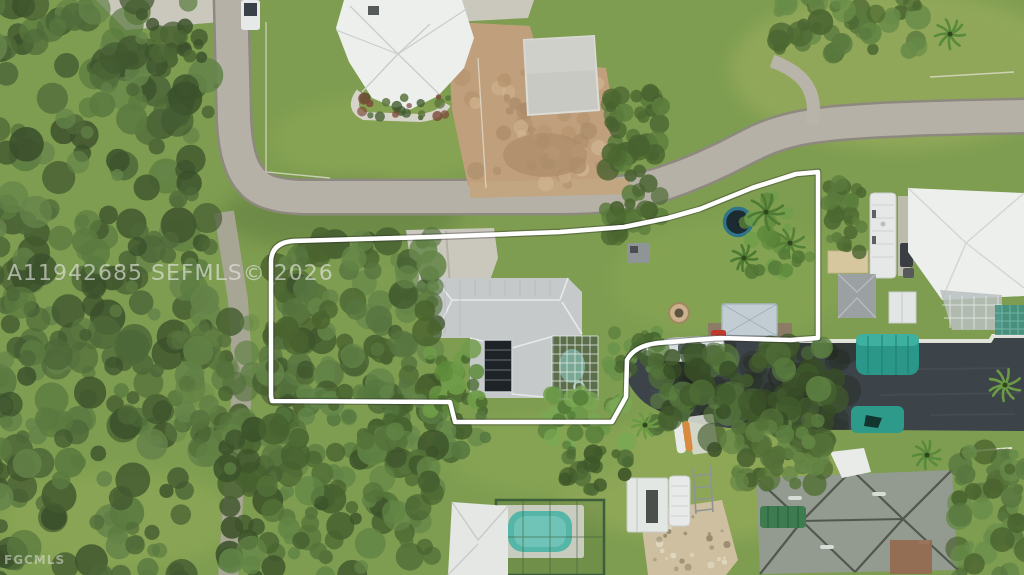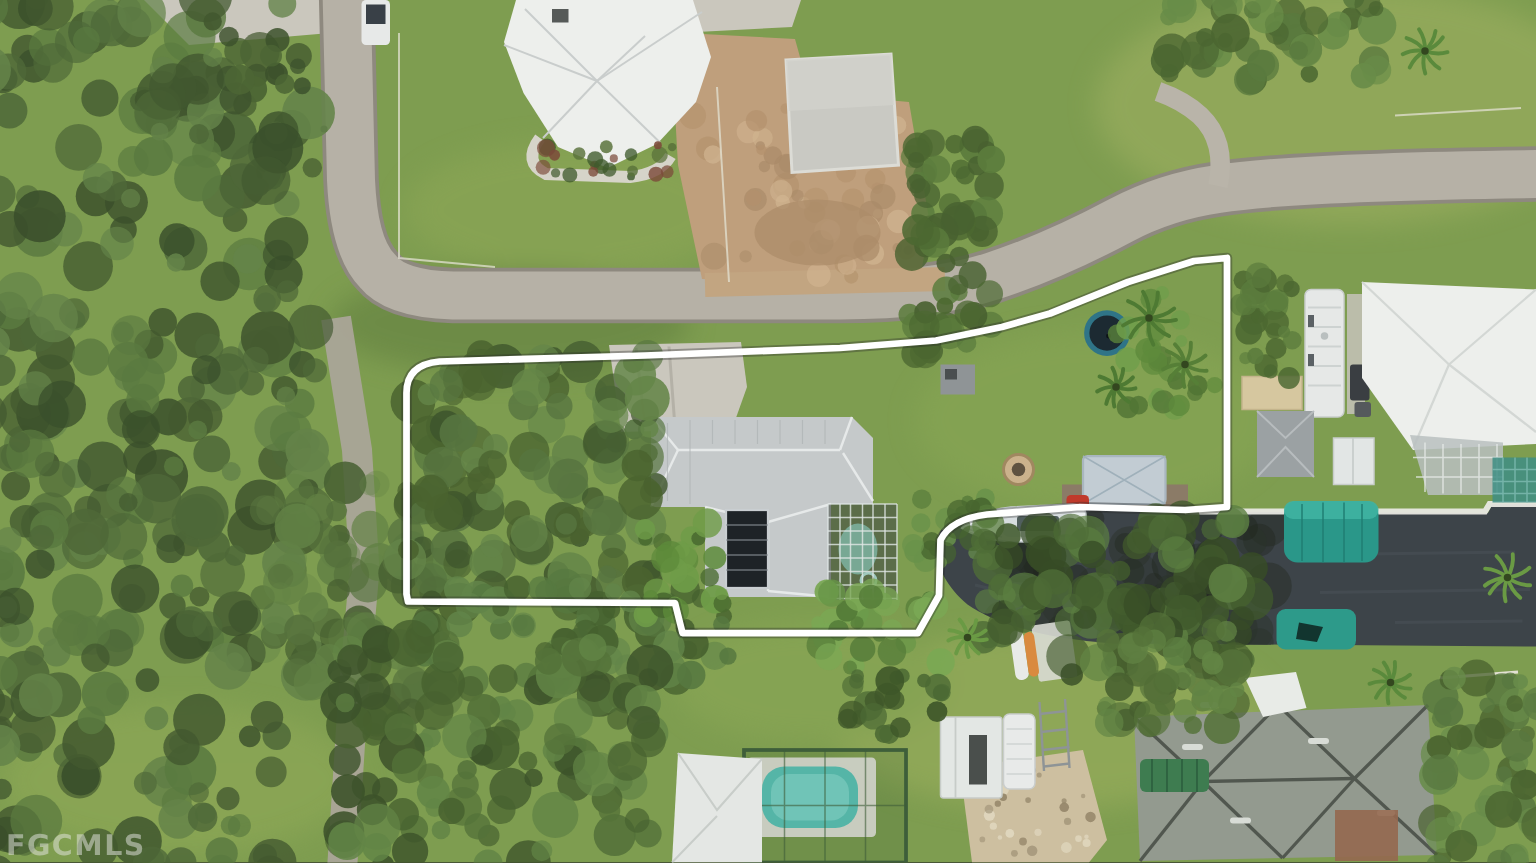--- a/index.html
+++ b/index.html
@@ -1,20 +1,20 @@
 <!DOCTYPE html>
 <html><head>
 <meta charset="utf-8">
 <style>
   html,body{margin:0;padding:0;background:#222;}
   .stage{position:relative;width:1024px;height:575px;overflow:hidden;font-family:"DejaVu Sans",sans-serif;}
   .stage svg{position:absolute;left:0;top:0;}
   .wm-listing{position:absolute;left:7px;top:260px;font-size:22px;font-weight:400;
     color:rgba(232,232,230,0.62);letter-spacing:1px;white-space:nowrap;user-select:none;}
-  .wm-provider{position:absolute;left:4px;top:553px;font-size:19px;font-weight:700;
+  .wm-provider{position:absolute;left:4px;top:553px;font-size:12px;font-weight:700;
     color:rgba(232,232,230,0.5);letter-spacing:1px;user-select:none;}
 </style>
 </head>
 <body>
 
 <div class="stage">
 <svg width="1024" height="575" viewBox="0 0 1024 575">
   <defs>
     <filter id="soft" x="-40%" y="-40%" width="180%" height="180%">
           <feGaussianBlur stdDeviation="9"></feGaussianBlur>
@@ -1738,14 +1738,15 @@
       </g>
 
   <g>
     <path d="M271,396 L271,262 Q271,243 293,241 L430,237 L560,232 L624,227 L668,218 L700,209 L752,188 L796,174 L818,172
              L818,338 L790,340 L720,338 L658,343 Q634,346 627,360 L626,397 L612,422 L455,422 L450,402 L272,401 Z" fill="none" stroke="rgba(40,40,40,0.35)" stroke-width="7" stroke-linejoin="round"></path>
     <path d="M271,396 L271,262 Q271,243 293,241 L430,237 L560,232 L624,227 L668,218 L700,209 L752,188 L796,174 L818,172
              L818,338 L790,340 L720,338 L658,343 Q634,346 627,360 L626,397 L612,422 L455,422 L450,402 L272,401 Z" fill="none" stroke-width="4.5" stroke-linejoin="round" stroke="#ffffff"></path>
   </g>
 </svg>
 
+<div class="wm-listing">A11942685 SEFMLS© 2026</div>
 <div class="wm-provider">FGCMLS</div>
 </div>
 
 </body></html>

